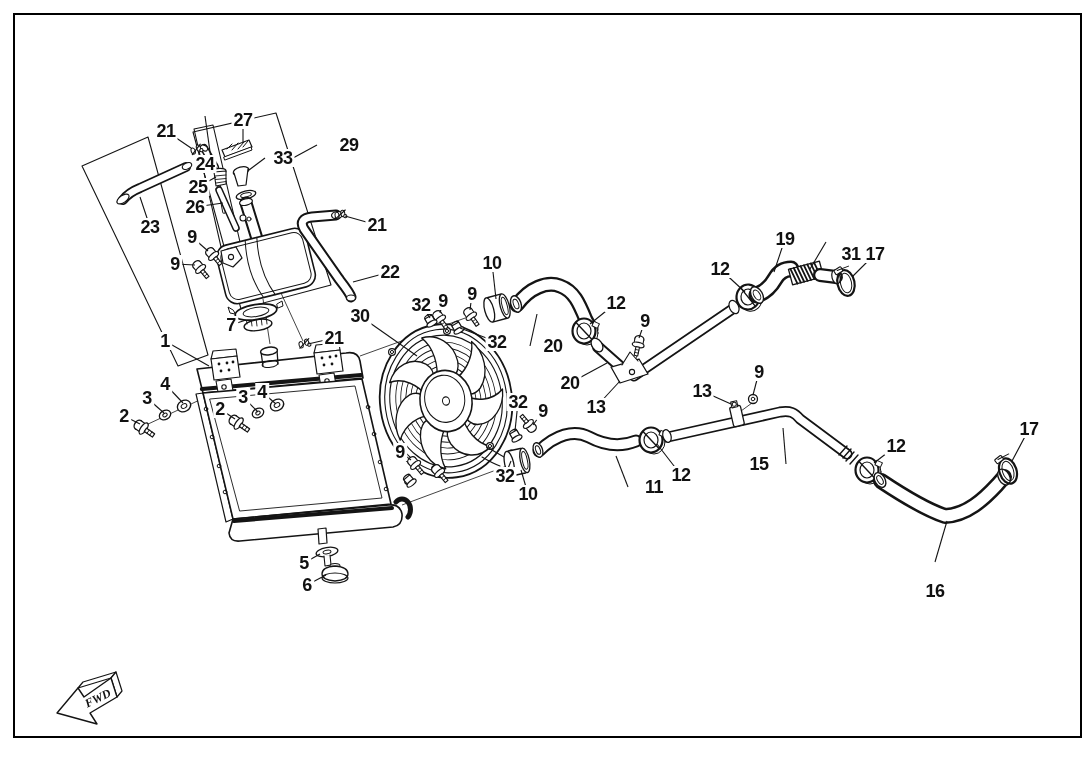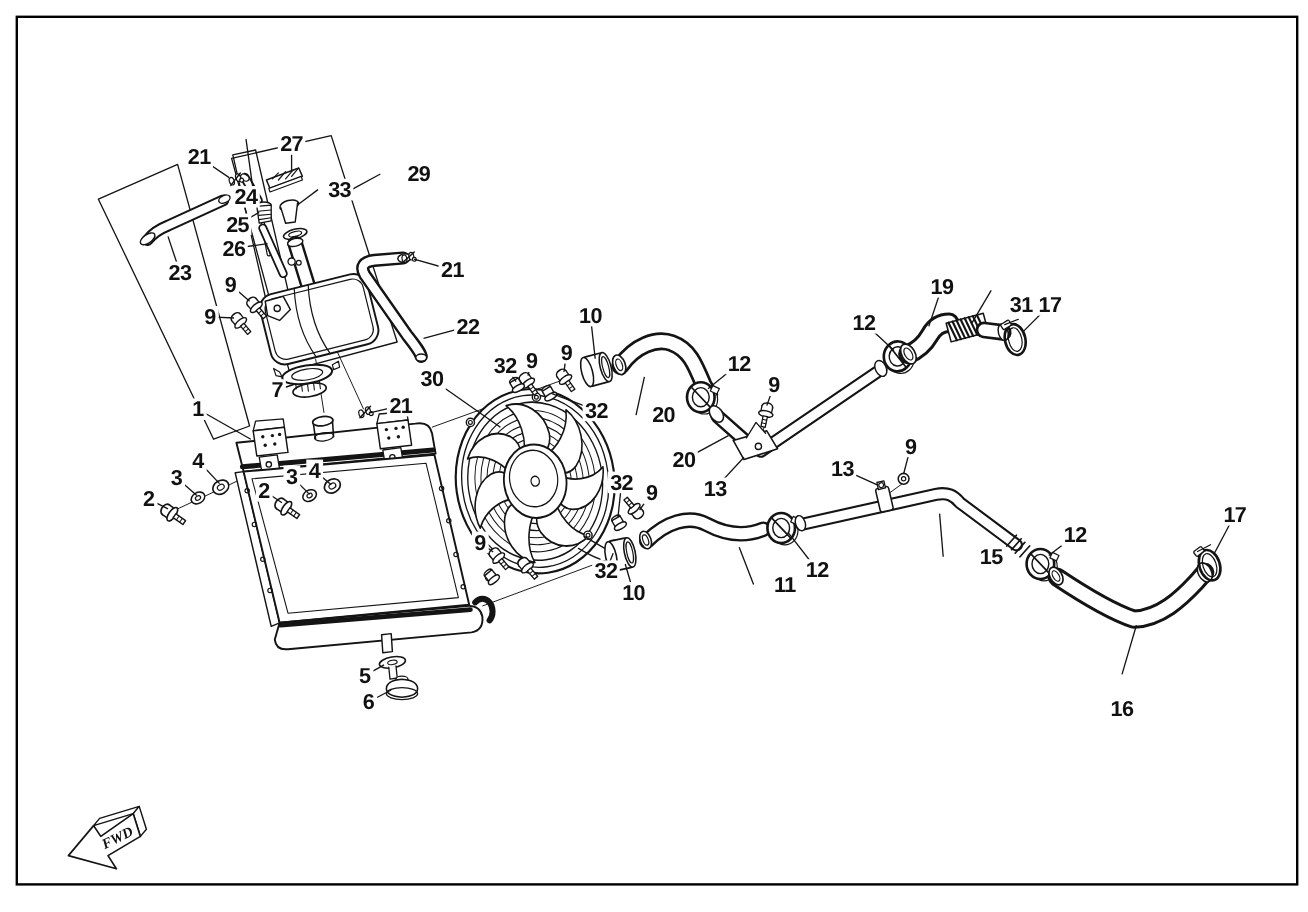--- a/index.html
+++ b/index.html
@@ -460,19 +460,19 @@
     <div class="callout" style="left: 616px; top: 303px;">12</div>
     <div class="callout" style="left: 645px; top: 321px;">9</div>
     <div class="callout" style="left: 570px; top: 383px;">20</div>
     <div class="callout" style="left: 596px; top: 407px;">13</div>
     <div class="callout" style="left: 720px; top: 269px;">12</div>
     <div class="callout" style="left: 785px; top: 239px;">19</div>
     <div class="callout" style="left: 826px; top: 254px; margin-left: 25px;">31</div>
     <div class="callout" style="left: 875px; top: 254px;">17</div>
     <div class="callout" style="left: 702px; top: 391px;">13</div>
     <div class="callout" style="left: 759px; top: 372px;">9</div>
-    <div class="callout" style="left: 826px; top: 464px; text-align: center;">15</div>
+    <div class="callout" style="left: 759px; top: 464px; text-align: center;">15</div>
     <div class="callout" style="left: 681px; top: 475px;">12</div>
     <div class="callout" style="left: 628px; top: 487px; margin-left: 26px;">11</div>
     <div class="callout" style="left: 896px; top: 446px;">12</div>
     <div class="callout" style="left: 935px; top: 562px; margin-top: 29px;">16</div>
     <div class="callout" style="left: 1029px; top: 429px;">17</div>
   </div>
 
 </body></html>

